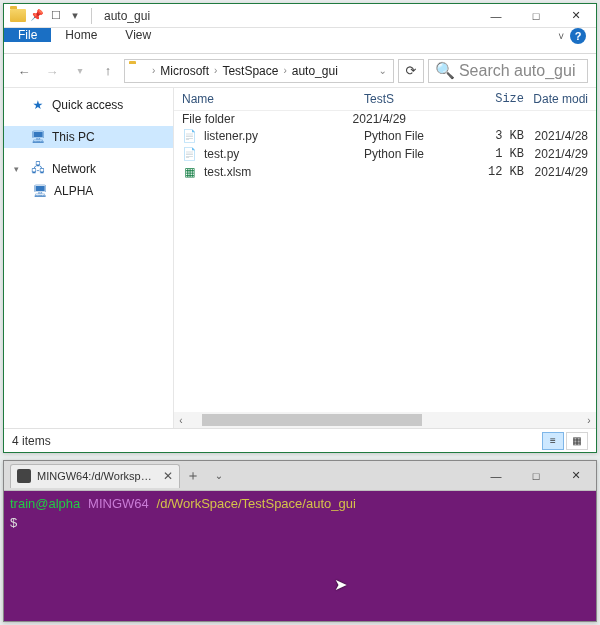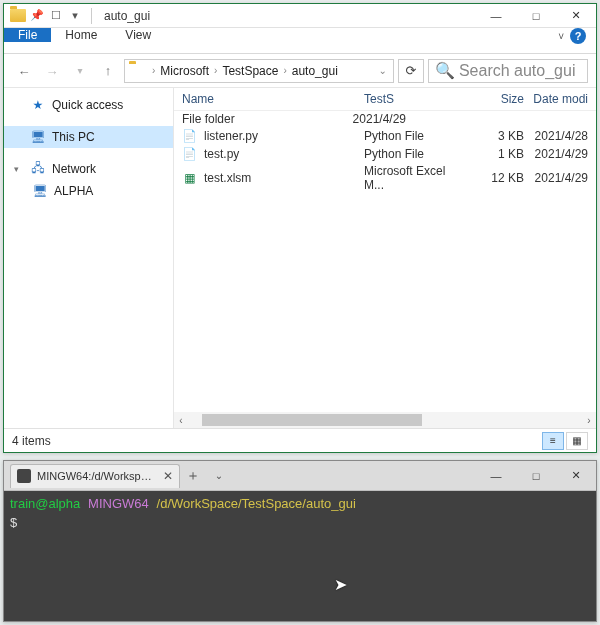--- a/index.html
+++ b/index.html
@@ -70,21 +70,21 @@
   .nav-spacer { height:10px; }
   .star { color:#1a6fc4; }
   .pc-ico { color:#3478c0; }
   .net-ico { color:#3478c0; }
   .toggle-triangle { width:10px; font-size:9px; color:#777; }
 
   .filearea { flex:1; display:flex; flex-direction:column;justify-content:flex-end; }
   .columns { display:flex; padding: 4px 8px; font-size:12px; color:#33537a; border-bottom:1px solid #eee;}
   .col-name { flex: 1 1 180px; }
   .col-type { width: 100px; }
-  .col-size { width: 60px; text-align:right; }
+  .col-size { width: 60px; text-align:right;font-family:Liberation Mono, monospace; }
   .col-date { width: 64px; text-align:right; padding-left:6px;}
   .filelist { flex:1; overflow:hidden; }
   .file-row { display:flex; align-items:center; padding: 1px 8px; font-size:12px; color:#333;}
   .file-row .ico { width:16px; height:16px; margin-right:6px; display:flex;align-items:center;justify-content:center;font-size:12px;}
   .file-row .col-name { display:flex; align-items:center; }
   .py-ico { color:#356; }
   .xl-ico { color:#107c41; }
 
   .hscroll { height:16px; background:#f4f4f4; display:flex; align-items:center;}
   .hscroll .track { flex:1; height:14px; background:#f4f4f4; position:relative; margin:0 14px;}
@@ -113,21 +113,21 @@
     max-width:180px;
   }
   .term-tab .ico { width:14px;height:14px; background:#444; border-radius:2px;}
   .term-tab .tab-title { max-width:120px; overflow:hidden; white-space:nowrap; text-overflow:ellipsis;}
   .term-tab .x { font-size:12px; color:#555;}
   .term-newtab { width:26px; display:flex;align-items:center;justify-content:center;color:#555;font-size:14px;}
   .term-drop { width:26px; display:flex;align-items:center;justify-content:center;color:#555;font-size:10px;}
   .term-wincontrols { margin-left:auto; display:flex; height:100%;}
   .term-win-btn { width:40px; display:flex;align-items:center;justify-content:center;font-size:11px;color:#333;}
   .term-body {
-    flex:1; background:#404040; color:#ddd; font-family: Consolas, "Courier New", monospace;
+    flex:1; background:#701a75; color:#ddd; font-family: Consolas, "Courier New", monospace;
     font-size:13px; padding:4px 6px; line-height:1.4;
     white-space:pre;
   }
   .c-user { color:#22cc44; }
   .c-sys  { color:#c97bd6; }
   .c-path { color:#d4c24a; }
   .cursor { display:inline-block; width:5px; height:14px; vertical-align:-2px; }
 
   
   .mouse-cursor {
@@ -250,21 +250,20 @@
             </div>
           <div class="col-type">Python File</div>
           <div class="col-size">1 KB</div>
           <div class="col-date">2021/4/29</div>
         </div>
         <div class="file-row">
           <div class="col-name">
               <span class="ico xl-ico">▦</span>
               <span>test.xlsm</span>
             </div>
-          <div class="col-type">Microsoft Excel M...</div>
           <div class="col-size">12 KB</div>
           <div class="col-date">2021/4/29</div>
         </div>
       </div>
 
       <div class="hscroll">
         <span class="arrow">‹</span>
         <div class="track">
           <div class="thumb"></div>
         </div>

